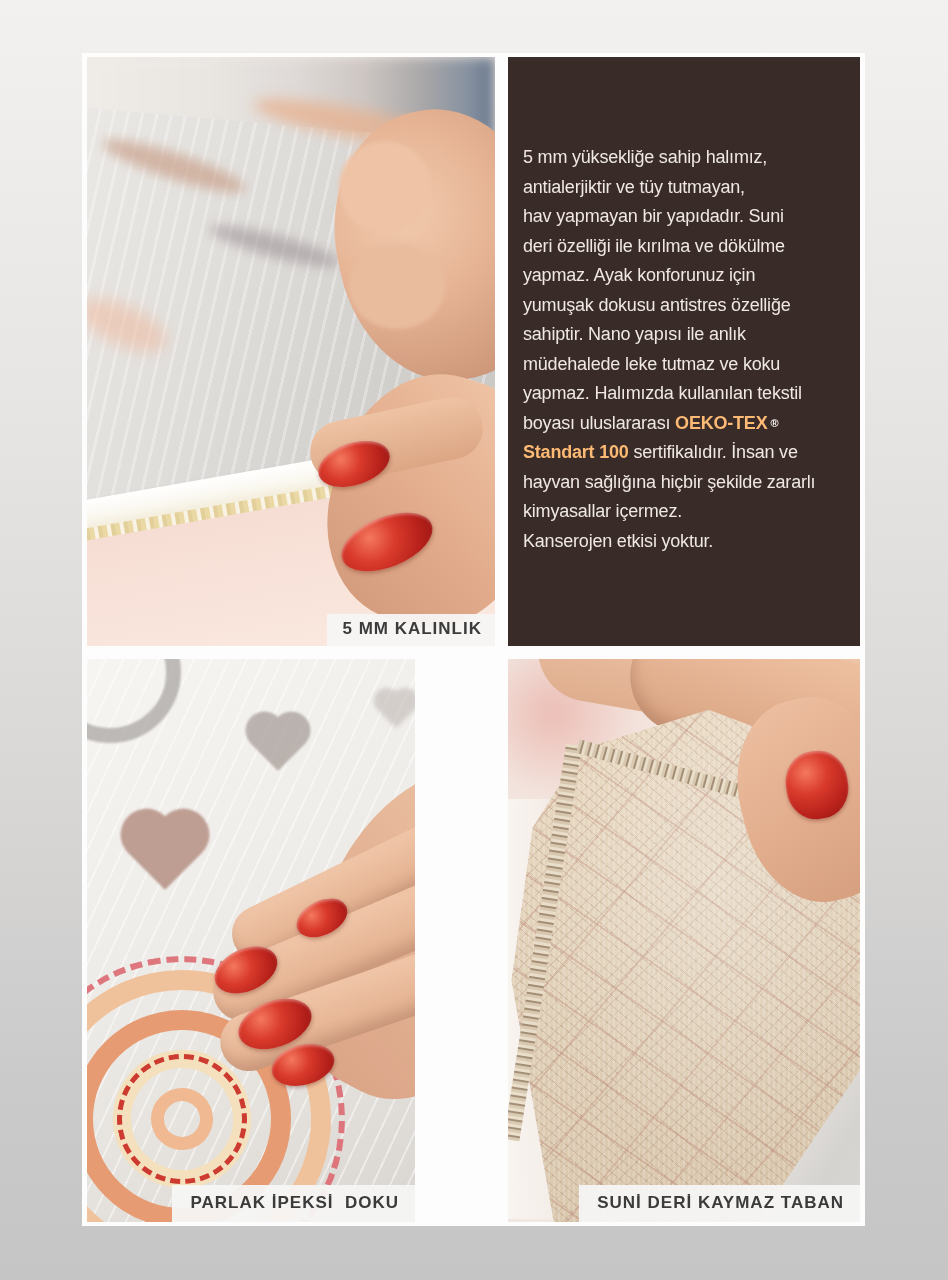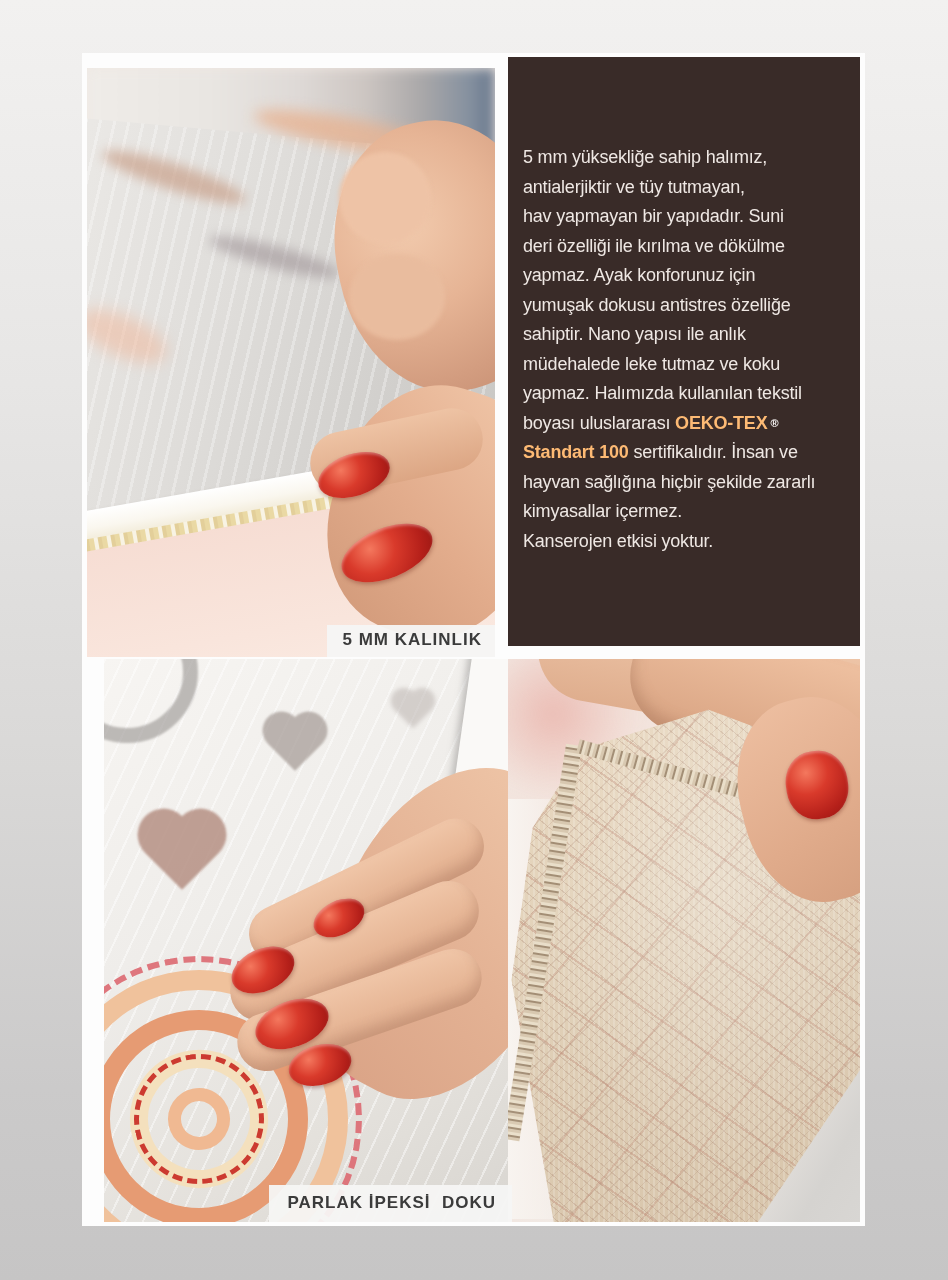--- a/index.html
+++ b/index.html
@@ -1,23 +1,23 @@
 <!DOCTYPE html>
 <html><head>
 <meta charset="utf-8">
 <style>
   html,body{margin:0;padding:0;width:948px;height:1280px;overflow:hidden;
     font-family:"Liberation Sans", sans-serif;}
   .page{position:relative;width:948px;height:1280px;
     background:linear-gradient(180deg,#f2f1f0 0%,#e7e6e5 30%,#d9d8d7 60%,#cbcaca 85%,#c6c5c5 100%);}
   .card{position:absolute;left:82px;top:53px;width:783px;height:1173px;background:#fdfdfd;}
   .cell{position:absolute;overflow:hidden;}
-  .cell-tl{left:5px;top:4px;width:408px;height:589px;margin-top:11px;}
+  .cell-tl{left:5px;top:4px;width:408px;height:589px;}
   .cell-tr{left:426px;top:4px;width:352px;height:589px;background:#392b28;}
-  .cell-bl{left:22px;top:606px;width:408px;height:563px;}
+  .cell-bl{left:5px;top:606px;width:328px;height:563px;}
   .cell-br{left:426px;top:606px;width:352px;height:563px;}
   .art{position:absolute;}
 
   
   .caption{position:absolute;right:0;bottom:0;background:rgba(245,245,244,0.95);
     color:#3b3b3b;font-weight:bold;font-size:17px;letter-spacing:1px;
     padding:8px 16px 9px 18px;white-space:pre;z-index:30;}
   .caption-sm{padding:5px 13px 7px 15px;}
 
   
@@ -190,16 +190,17 @@
       <div class="art br-pink"></div>
       <div class="art br-sheen"></div>
       <div class="art br-floor"></div>
       <div class="art br-fingA"></div>
       <div class="art br-fingB"></div>
       <div class="art br-rug"></div>
       <div class="art br-stitch"></div>
       <div class="art br-stitchtop"></div>
       <div class="art br-thumb"></div>
       <div class="art nail br-tnail"></div>
+      <div class="caption">SUNİ DERİ KAYMAZ TABAN</div>
     </section>
 
   </div>
 </div>
 
 </body></html>

